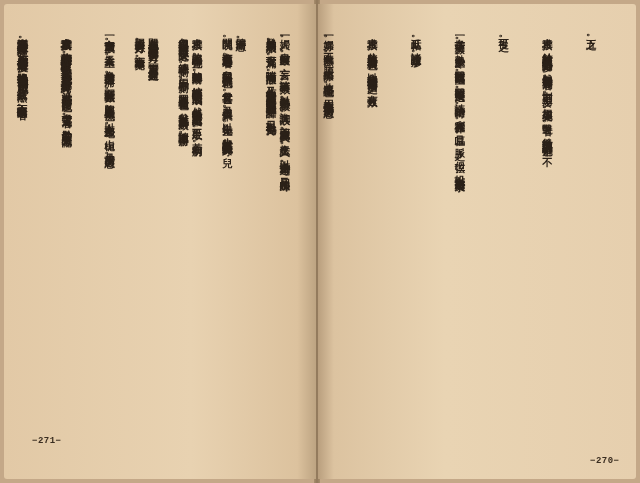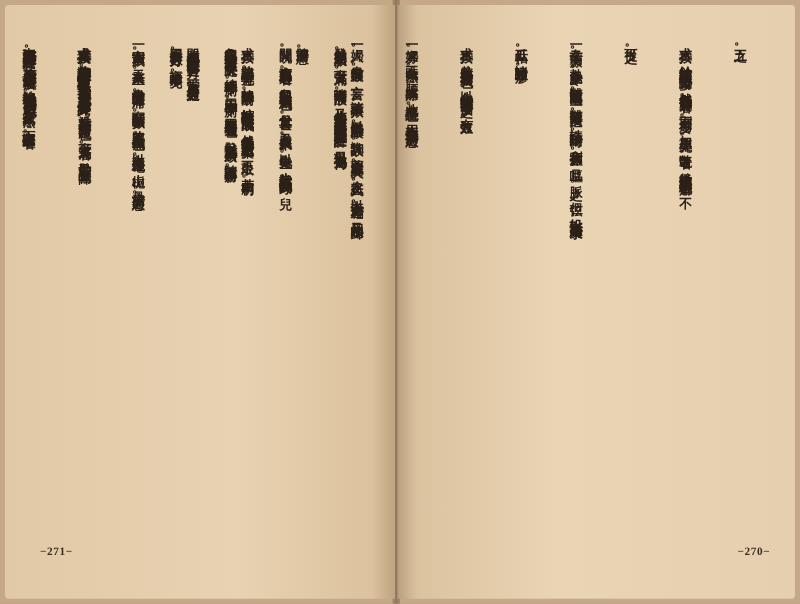--- a/index.html
+++ b/index.html
@@ -46,28 +46,28 @@
     white-space: pre;
     font-weight: bold;
   }
   .page.left .text-block { left: 16px; width: 288px; }
   .page.right .text-block { left: 8px; width: 302px; }
   .line {
     display: block;
   }
   .page-number {
     position: absolute;
-    font-family: Liberation Serif, serif;
+    font-family: Liberation Mono, monospace;
     font-size: 9px;
     color: #3a2d20;
     letter-spacing: 0.5px;
     font-weight: bold;
   }
   .page.left .page-number { left: 28px; top: 432px; }
-  .page.right .page-number { left: 272px; top: 432px; }
+  .page.right .page-number { left: 272px; top: 452px; }
 </style>
 </head>
 <body>
 
 <div class="spread">
   <div class="gutter"></div>
 
   <div class="page left">
     <div class="text-block">
       <span class="line">發然胸肋煩脹。脅下支滿。喘滿而痛故。又作小柴胡湯及三黃丸與之時以大陷胸丸攻之半年許。一日乳母抱兒倚</span>

